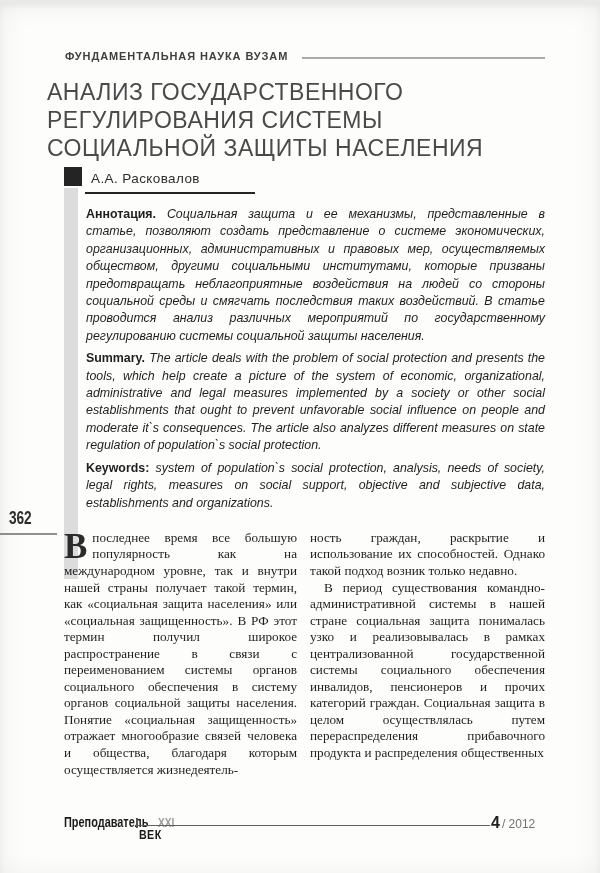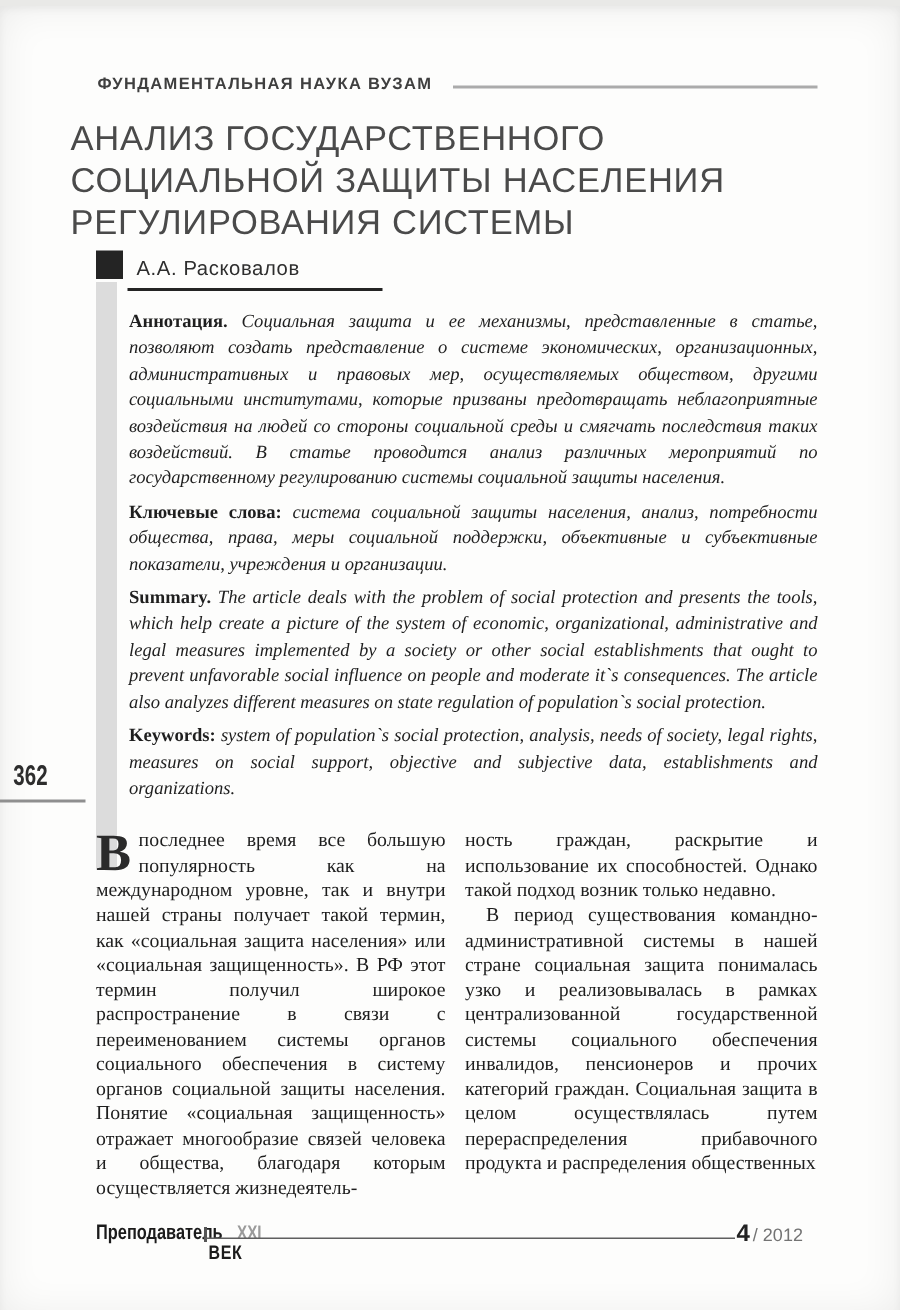--- a/index.html
+++ b/index.html
@@ -20,21 +20,21 @@
     font-size:23px; line-height:28px; font-weight:400; letter-spacing:0.5px; color:#4a4a4a; }
 
   
   .author-square { position:absolute; left:64px; top:163px; width:18px; height:19px; background:#242424; }
   .author-name { position:absolute; left:91px; top:167px; font-size:13.5px; letter-spacing:0.4px; color:#2e2e2e; }
   .author-rule { position:absolute; left:85px; top:188px; width:170px; height:2px; background:#242424; }
   .left-bar { position:absolute; left:64px; top:184px; width:14px; height:391px; background:#dcdcdc; }
 
   
   .content { position:absolute; left:64px; top:202px; right:55px; }
-  .meta { margin-left:22px; font-family:Liberation Serif, serif; font-size:12.4px;
+  .meta { margin-left:22px; font-family:Liberation Sans, sans-serif; font-size:12.4px;
           line-height:17.4px; text-align:justify; color:#1f1f1f; }
   .meta p { margin:0 0 5px 0; }
   .meta .label { font-weight:bold; font-style:normal; }
   .meta .itext { font-style:italic; }
 
   
   .body-cols { display:flex; gap:13px; margin-top:18px; }
   .col { font-family:"Liberation Serif", serif; font-size:13.2px; line-height:16.55px;
          text-align:justify; color:#1e1e1e; hyphens:auto; }
   .col-left { width:233px; }
@@ -69,38 +69,37 @@
 
 <div class="page">
 
   <div class="section-header">
     <span class="section-label">ФУНДАМЕНТАЛЬНАЯ НАУКА ВУЗАМ</span>
     <div class="section-rule"></div>
   </div>
 
   <div class="title">
     <div>АНАЛИЗ ГОСУДАРСТВЕННОГО</div>
+    <div>РЕГУЛИРОВАНИЯ СИСТЕМЫ</div>
     <div>СОЦИАЛЬНОЙ ЗАЩИТЫ НАСЕЛЕНИЯ</div>
-    <div>РЕГУЛИРОВАНИЯ СИСТЕМЫ</div>
   </div>
 
   <div class="author-square"></div>
   <div class="author-name">А.А. Расковалов</div>
   <div class="author-rule"></div>
   <div class="left-bar"></div>
 
   <div class="pagefold">
     <span class="pagenum">362</span>
   </div>
   <div class="pagenum-rule"></div>
 
   <div class="content">
     <div class="meta">
       <p><b class="label">Аннотация.</b> <span class="itext">Социальная защита и ее механизмы, представленные в статье, позволяют создать представление о системе экономических, организационных, административных и правовых мер, осуществляемых обществом, другими социальными институтами, которые призваны предотвращать неблагоприятные воздействия на людей со стороны социальной среды и смягчать последствия таких воздействий. В статье проводится анализ различных мероприятий по государственному регулированию системы социальной защиты населения.</span></p>
-      <p><b class="label">Ключевые слова:</b> <span class="itext">система социальной защиты населения, анализ, потребности общества, права, меры социальной поддержки, объективные и субъективные показатели, учреждения и организации.</span></p>
       <p lang="en"><b class="label">Summary.</b> <span class="itext">The article deals with the problem of social protection and presents the tools, which help create a picture of the system of economic, organizational, administrative and legal measures implemented by a society or other social establishments that ought to prevent unfavorable social influence on people and moderate it`s consequences. The article also analyzes different measures on state regulation of population`s social protection.</span></p>
       <p lang="en"><b class="label">Keywords:</b> <span class="itext">system of population`s social protection, analysis, needs of society, legal rights, measures on social support, objective and subjective data, establishments and organizations.</span></p>
     </div>
 
     <div class="body-cols">
       <div class="col col-left">
         <span class="dropcap">В</span><span>последнее время все большую популярность как на международном уровне, так и внутри нашей страны получает такой термин, как «социальная защита населения» или «социальная защищенность». В РФ этот термин получил широкое распространение в связи с переименованием системы органов социального обеспечения в систему органов социальной защиты населения. Понятие «социальная защищенность» отражает многообразие связей человека и общества, благодаря которым осуществляется жизнедеятель-</span>
       </div>
       <div class="col col-right">
         <p>ность граждан, раскрытие и использование их способностей. Однако такой подход возник только недавно.</p>

